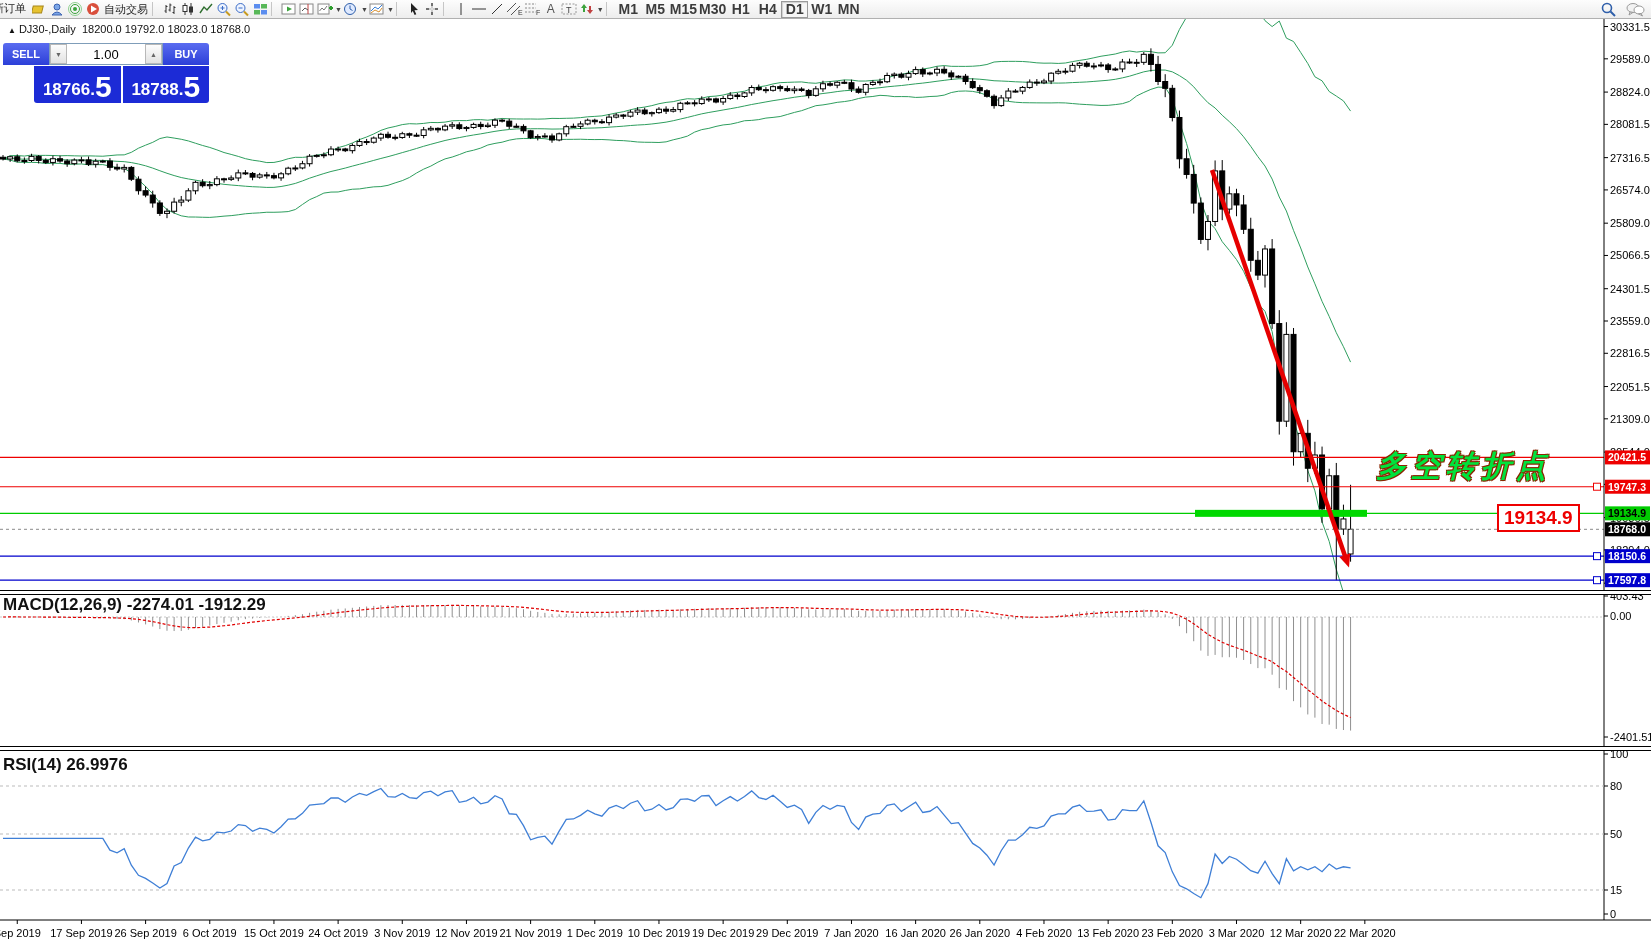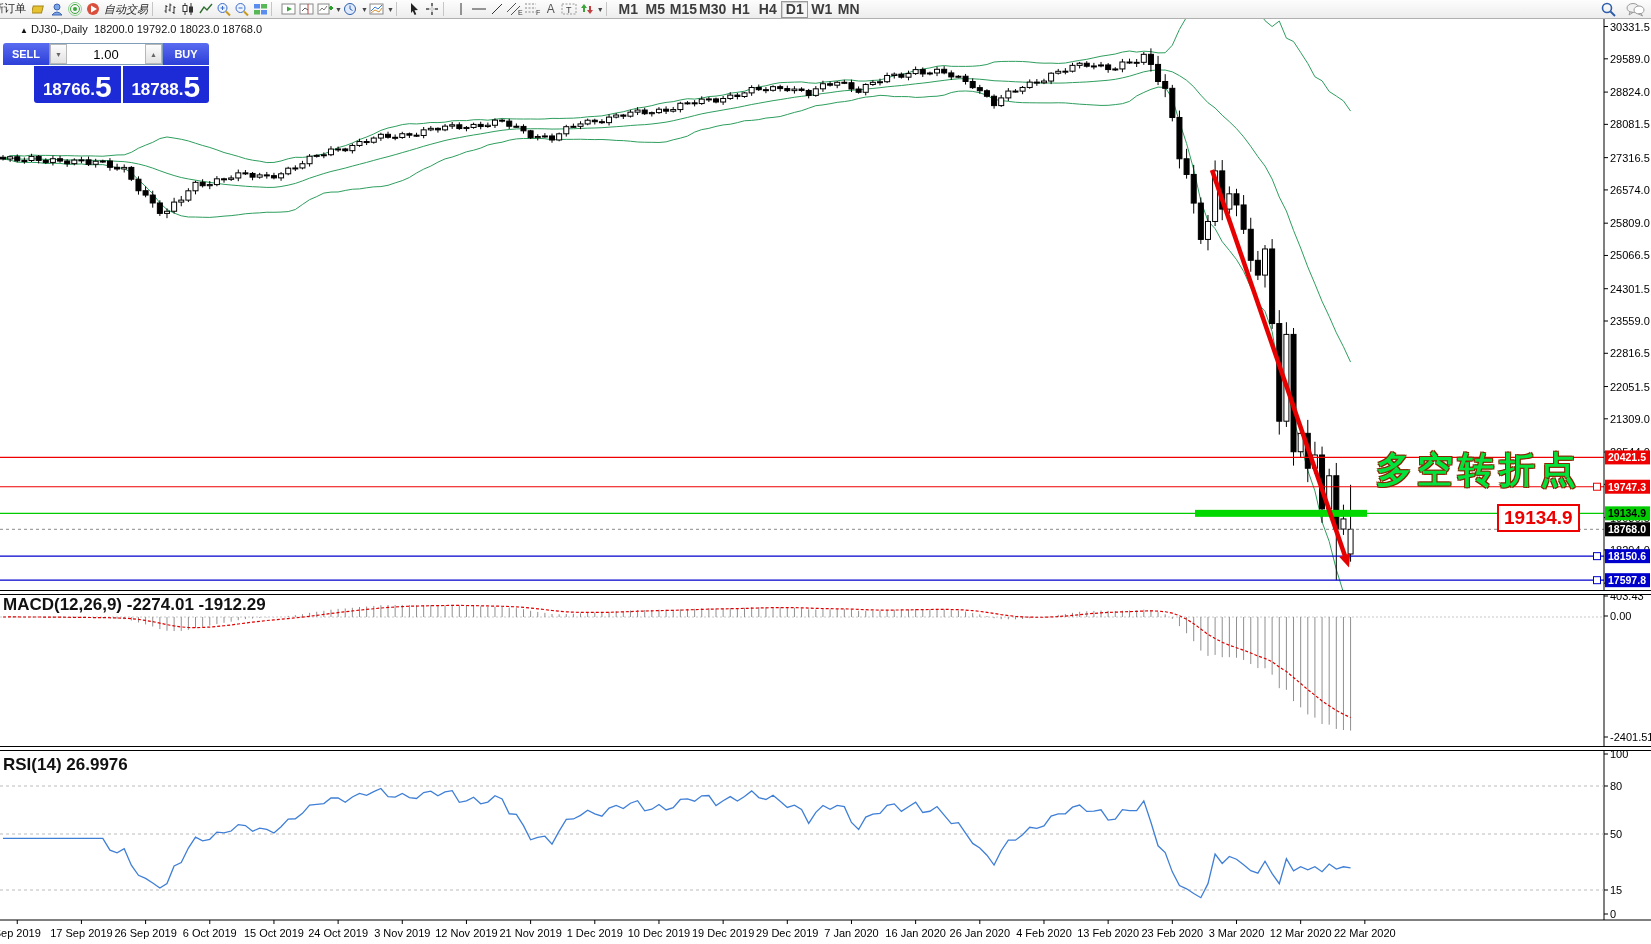--- a/index.html
+++ b/index.html
@@ -2,32 +2,32 @@
 <html><head>
 <meta charset="utf-8">
 <style>
   html,body{margin:0;padding:0;width:1651px;height:944px;overflow:hidden;background:#fff;
     font-family:"Liberation Sans",sans-serif;}
   
   .toolbar{position:absolute;left:0;top:0;width:1651px;height:18px;display:flex;align-items:center;
     background:linear-gradient(#fdfdfd,#ededed);border-bottom:1px solid #b0b0b0;z-index:30;font-size:11px;color:#222;}
   .tbi{display:inline-flex;align-items:center;justify-content:center;height:16px;min-width:18px;cursor:pointer;}
   .tbi svg{display:block}
-  .tb-label{white-space:nowrap;padding:0 2px;cursor:pointer;font-style:italic;}
+  .tb-label{white-space:nowrap;padding:0 2px;cursor:pointer;}
   .clipbox{width:30px;overflow:hidden;display:inline-block;white-space:nowrap;}
   .clipbox span{margin-left:-7px;display:inline-block;}
   .sep{width:5px;height:14px;border-left:1px solid #c6c6c6;margin:0 3px 0 2px;}
   .caret{font-size:7px;color:#444;margin-left:1px;cursor:pointer;}
   .tf-btn{min-width:25px;height:15px;display:inline-flex;align-items:center;justify-content:center;
     font-size:14px;font-weight:bold;color:#3c3c3c;cursor:pointer;border:1px solid transparent;}
   .tf-btn.active{background:#f6f6f6;border:1px solid #9a9a9a;box-shadow:inset 1px 1px 1px #d0d0d0;text-align:center;}
   .tb-right{margin-left:auto;display:flex;align-items:center;padding-right:6px;}
   
   #chart-svg{position:absolute;left:0;top:0;z-index:5;}
-  .title-row{position:absolute;left:20px;top:23px;z-index:20;font-size:11px;color:#111;white-space:nowrap;}
+  .title-row{position:absolute;left:8px;top:23px;z-index:20;font-size:11px;color:#111;white-space:nowrap;}
   .title-row .mk{font-size:8px;margin-right:3px;}
   .pane-label{position:absolute;left:3px;z-index:20;font-size:17px;color:#111;white-space:nowrap;font-weight:bold;}
   
   .trade-panel{position:absolute;left:3px;top:43px;width:206px;z-index:25;}
   .tp-row1{display:flex;height:22px;}
   .tp-btn{width:46px;color:#fff;font-weight:bold;font-size:11px;display:flex;align-items:center;justify-content:center;
     background:linear-gradient(#5a6cf0,#2c3fd8);cursor:pointer;}
   .tp-sell{border-radius:3px 0 0 0;text-align:right;}
   .tp-buy{border-radius:0 3px 0 0;}
   .tp-vol{flex:1;display:flex;background:#0f766e;border:1px solid #7f9db9;box-sizing:border-box;}
@@ -35,22 +35,22 @@
     font-size:7px;display:flex;align-items:center;justify-content:center;cursor:pointer;box-sizing:border-box;}
   .tp-vol input{flex:1;width:40px;border:0;outline:0;text-align:center;font-size:13px;font-family:"Liberation Sans",sans-serif;}
   .tp-row2{display:flex;height:37px;margin-top:1px;padding-left:31px;}
   .tp-price{flex:1;background:#1c2bd6;color:#fff;display:flex;align-items:flex-end;justify-content:center;
     padding-bottom:2px;cursor:pointer;}
   .tp-price:first-child{margin-right:2px;border-radius:0 0 0 3px;}
   .tp-price:last-child{border-radius:0 0 3px 0;}
   .pp{font-size:17px;font-weight:bold;line-height:22px;}
   .pf{font-size:30px;font-weight:bold;line-height:28px;}
   
-  .cn-note{position:absolute;left:1376px;top:446px;z-index:20;font-size:36px;font-weight:bold;letter-spacing:5px;
-    color:#00e23c;text-shadow:1px 1px 0 #8b2500,-1px 1px 0 #8b2500,1px -1px 0 #8b2500,-1px -1px 0 #8b2500;white-space:nowrap;}
+  .cn-note{position:absolute;left:1376px;top:446px;z-index:20;font-size:30px;font-weight:bold;letter-spacing:5px;
+    color:#00e23c;text-shadow:1px 1px 0 #8b2500,-1px 1px 0 #8b2500,1px -1px 0 #8b2500,-1px -1px 0 #8b2500;white-space:nowrap;font-style:italic;}
   .level-box{position:absolute;left:1497px;top:504px;z-index:20;background:#fff;border:2px solid #ee0000;
     color:#ee0000;font-size:19px;font-weight:bold;padding:0 5px;line-height:24px;}
   
   .pane-sep{position:absolute;left:0;width:1651px;height:3px;background:#fff;border-top:1px solid #000;
     border-bottom:1px solid #000;z-index:15;cursor:row-resize;}
   svg text{font-family:"Liberation Sans",sans-serif;}
 </style>
 </head>
 <body>
 

